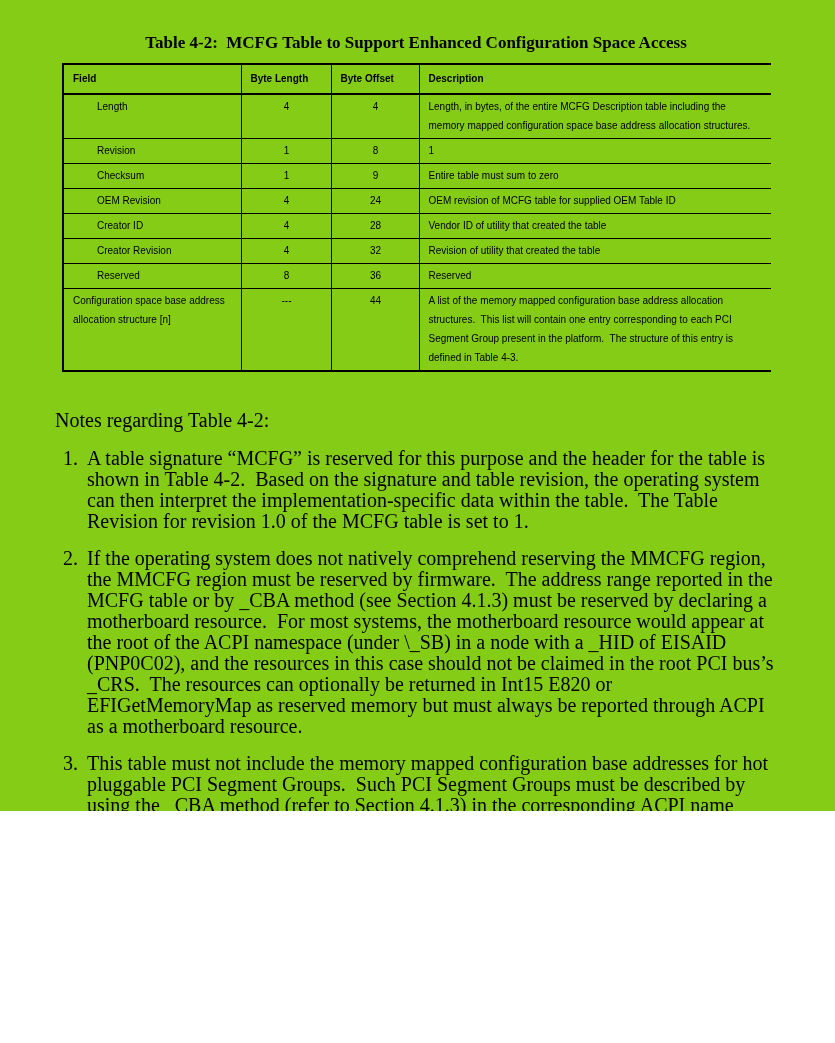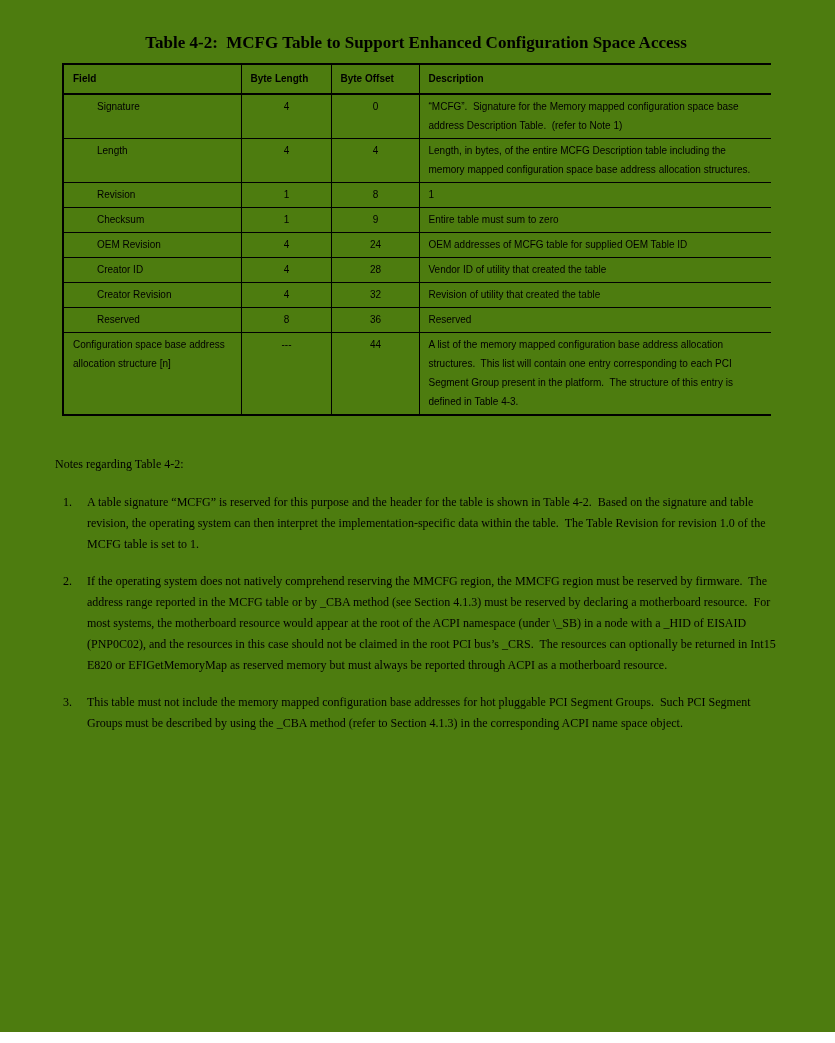--- a/index.html
+++ b/index.html
@@ -1,21 +1,21 @@
 <!DOCTYPE html>
 <html><head>
 <meta charset="utf-8">
 <style>
   * { margin: 0; padding: 0; box-sizing: border-box; }
   html, body { background: #ffffff; }
   .page {
     position: relative;
     width: 835px;
-    height: 1032px;
-    background: #4d7c0f;
+    height: 811px;
+    background: #84cc16;
     color: #000000;
     overflow: hidden;
   }
   
   .table-title {
     margin: 33px 0 0 62px;
     width: 708px;
     text-align: center;
     font-family: "Liberation Serif", serif;
     font-weight: bold;
@@ -55,21 +55,21 @@
   table.spec th:not(:last-child),
   table.spec td:not(:last-child) { border-right: 1.5px solid #000; }
   table.spec tr:last-child td { border-bottom: 2px solid #000; }
   td.col-num, th.col-num-h { text-align: center; }
   td.col-field.indent { padding-left: 33px; }
   td.col-desc, td.col-field { white-space: pre-wrap; }
   
   .notes {
     margin: 38px 58px 0 55px;
     font-family: "Liberation Serif", serif;
-    font-size: 12px;
+    font-size: 20px;
     line-height: 21px;
     color: #000000;
   }
   .notes-heading { margin-bottom: 17px; }
   .note { display: flex; margin-bottom: 16px; }
   .note-num { flex: 0 0 32px; padding-left: 8px; }
   .note-text { flex: 1 1 auto; white-space: pre-wrap; }
 </style>
 </head>
 <body>
@@ -89,26 +89,20 @@
       <thead>
         <tr>
           <th>Field</th>
           <th>Byte Length</th>
           <th>Byte Offset</th>
           <th>Description</th>
         </tr>
       </thead>
       <tbody id="table-body">
 
-    <tr>
-      <td class="col-field indent">Signature</td>
-      <td class="col-num">4</td>
-      <td class="col-num">0</td>
-      <td class="col-desc">“MCFG”.  Signature for the Memory mapped configuration space base address Description Table.  (refer to Note 1)</td>
-    </tr>
 
     <tr>
       <td class="col-field indent">Length</td>
       <td class="col-num">4</td>
       <td class="col-num">4</td>
       <td class="col-desc">Length, in bytes, of the entire MCFG Description table including the memory mapped configuration space base address allocation structures.</td>
     </tr>
 
     <tr>
       <td class="col-field indent">Revision</td>
@@ -123,21 +117,21 @@
       <td class="col-num">9</td>
       <td class="col-desc">Entire table must sum to zero</td>
     </tr>
 
 
 
     <tr>
       <td class="col-field indent">OEM Revision</td>
       <td class="col-num">4</td>
       <td class="col-num">24</td>
-      <td class="col-desc">OEM addresses of MCFG table for supplied OEM Table ID</td>
+      <td class="col-desc">OEM revision of MCFG table for supplied OEM Table ID</td>
     </tr>
 
     <tr>
       <td class="col-field indent">Creator ID</td>
       <td class="col-num">4</td>
       <td class="col-num">28</td>
       <td class="col-desc">Vendor ID of utility that created the table</td>
     </tr>
 
     <tr>

